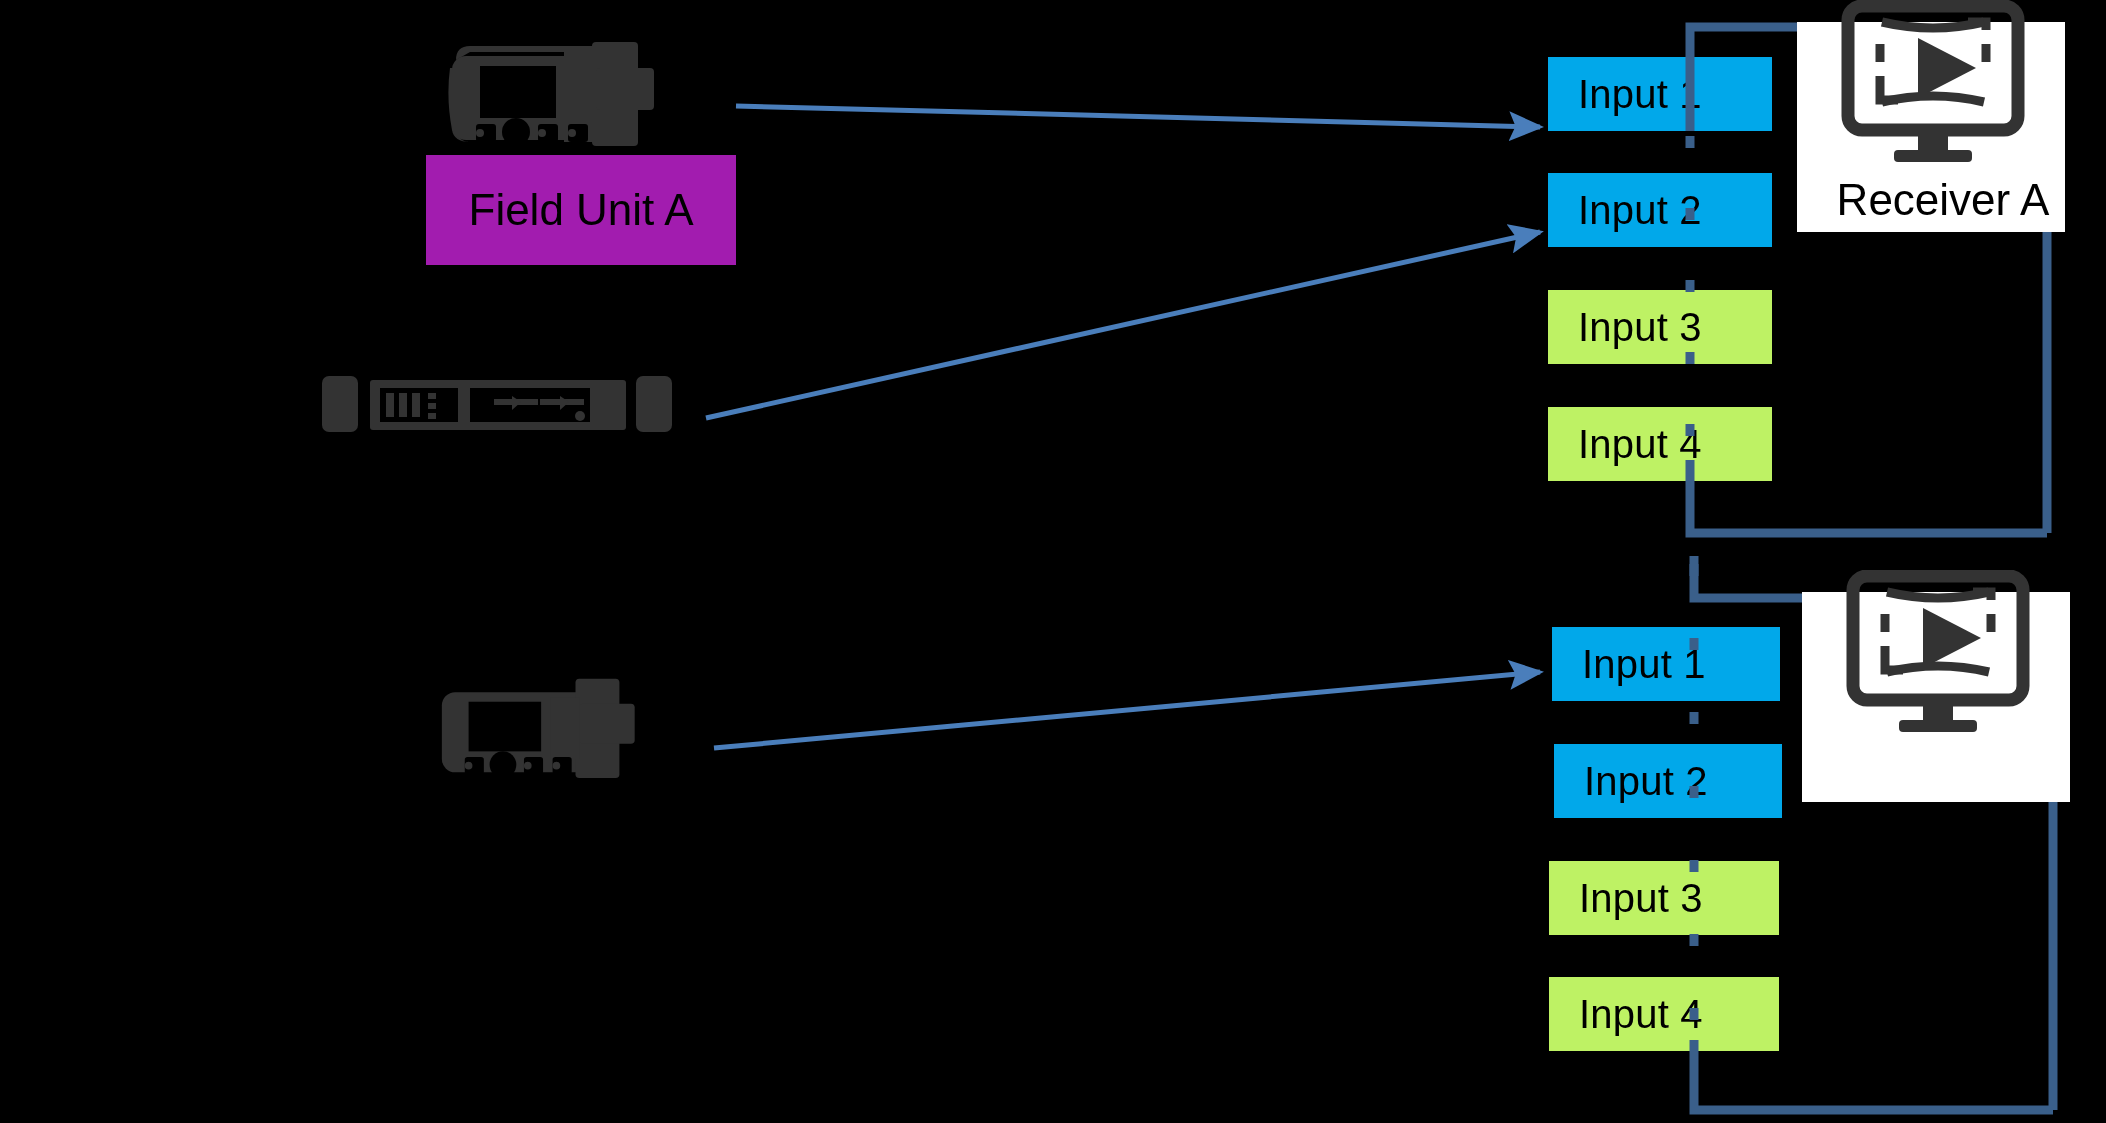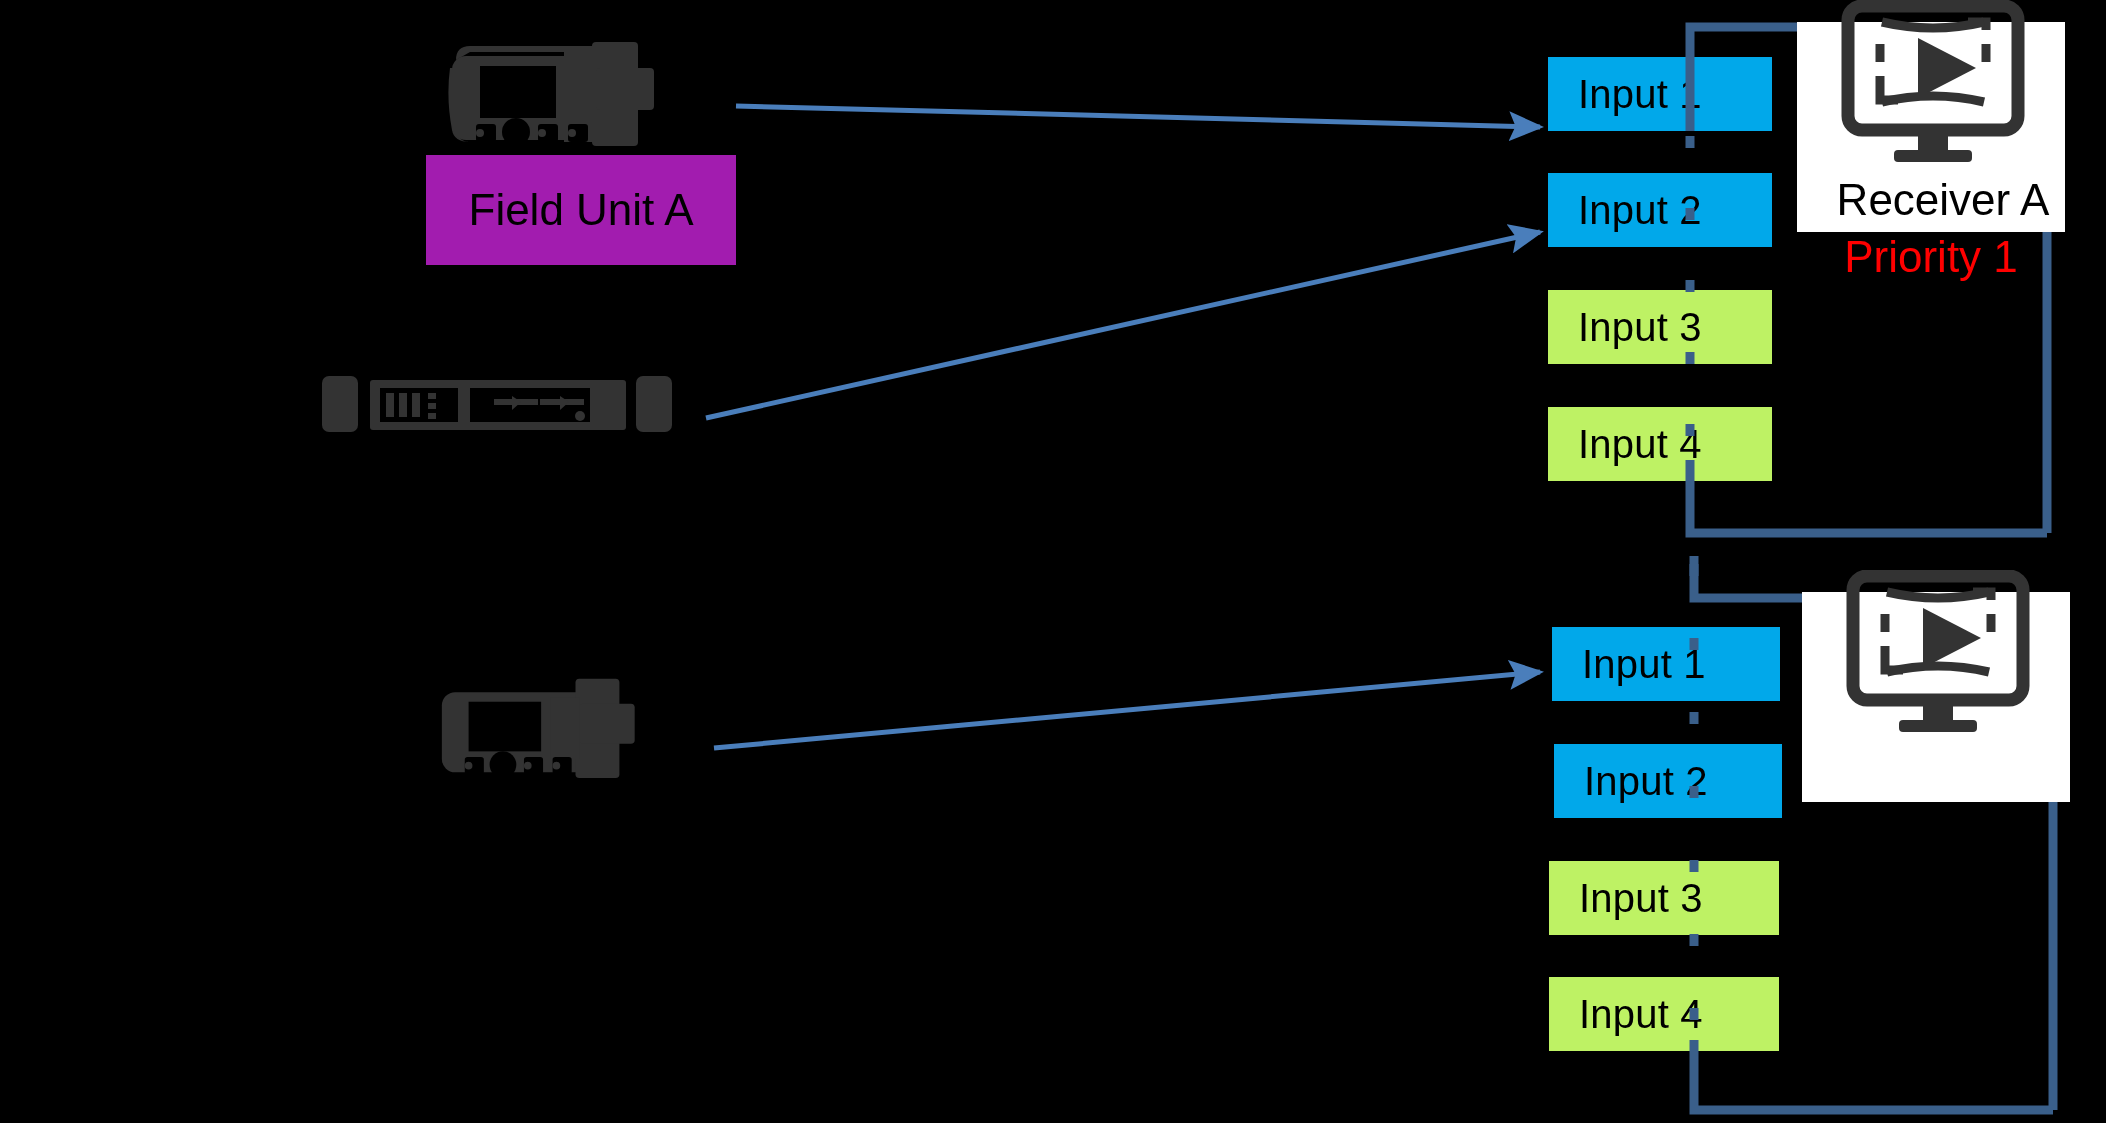--- a/index.html
+++ b/index.html
@@ -221,21 +221,20 @@
 
     <path d="M44 22 Q95 34 146 22" stroke="#333333" stroke-width="9" fill="none"></path>
     <path d="M44 102 Q95 90 146 102" stroke="#333333" stroke-width="9" fill="none"></path>
 
     <rect x="80" y="130" width="30" height="22" fill="#333333"></rect>
     <rect x="56" y="150" width="78" height="12" rx="4" fill="#333333"></rect>
   </svg>
 
   <div class="receiver-label" style="left:1797px; top:178px; width:268px; z-index:7;">Receiver A</div>
 
-  <div class="priority-label" style="left:1797px; top:235px; width:268px;">Priority 1</div>
 
   <div class="input-box active" style="left:1552px; top:627px; width:228px; height:74px;">
     <span>Input 1</span>
   </div>
   <div class="input-box active" style="left:1554px; top:744px; width:228px; height:74px;">
     <span>Input 2</span>
   </div>
   <div class="input-box idle" style="left:1549px; top:861px; width:230px; height:74px;">
     <span>Input 3</span>
   </div>

